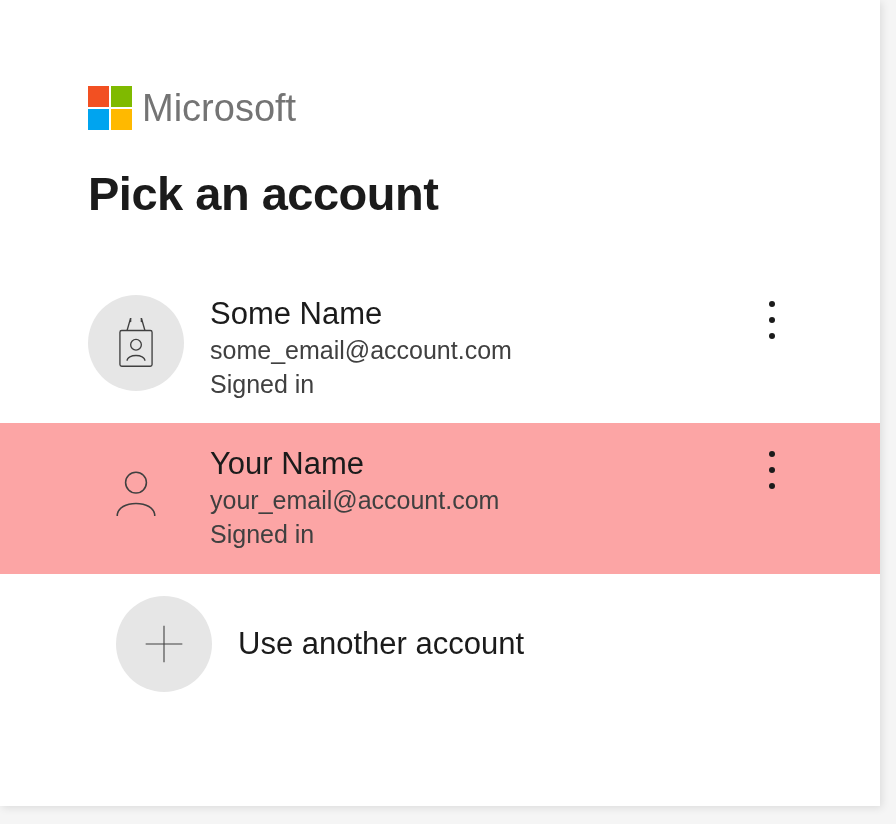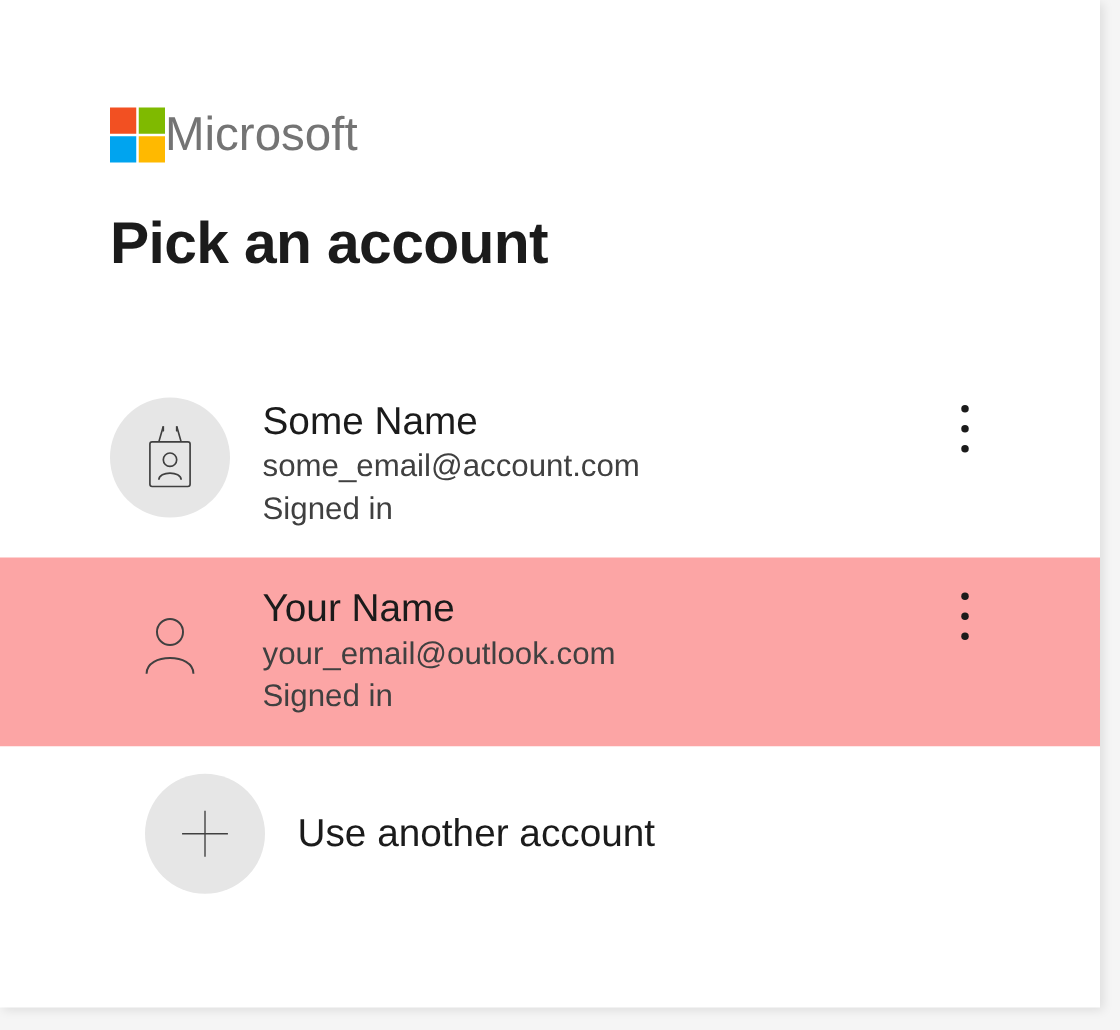--- a/index.html
+++ b/index.html
@@ -22,20 +22,21 @@
       height: 806px;
       box-shadow: 2px 2px 8px rgba(0,0,0,0.1);
       position: relative;
     }
     .header {
       padding: 86px 88px 0 88px;
     }
     .logo-row {
       display: flex;
       align-items: center;
+      gap: 10px;
       margin-bottom: 36px;
     }
     .ms-logo {
       width: 44px;
       height: 44px;
       display: grid;
       grid-template-columns: 1fr 1fr;
       grid-template-rows: 1fr 1fr;
       gap: 2px;
     }
@@ -46,21 +47,21 @@
     .ms-text {
       font-size: 38px;
       color: #747474;
       font-weight: 500;
     }
     .title {
       font-size: 47px;
       font-weight: 700;
       color: #1b1b1b;
       letter-spacing: -0.5px;
-      margin-bottom: 75px;
+      margin-bottom: 52px;
     }
     .accounts {
       width: 100%;
     }
     .account-row {
       display: flex;
       align-items: flex-start;
       padding: 22px 88px;
       width: 100%;
       cursor: pointer;
@@ -200,21 +201,21 @@
 
     <div class="account-row highlighted">
       <div class="avatar">
         <svg viewBox="0 0 48 48">
           <circle cx="24" cy="14" r="10"></circle>
           <path d="M6 46 C6 30, 42 30, 42 46"></path>
         </svg>
       </div>
       <div class="info">
         <div class="display-name">Your Name</div>
-        <div class="email">your_email@outlook.com</div>
+        <div class="email">your_email@account.com</div>
         <div class="status">Signed in</div>
       </div>
       <div class="kebab">
         <span></span>
         <span></span>
         <span></span>
       </div>
     </div>
 
     <div class="another-row">

